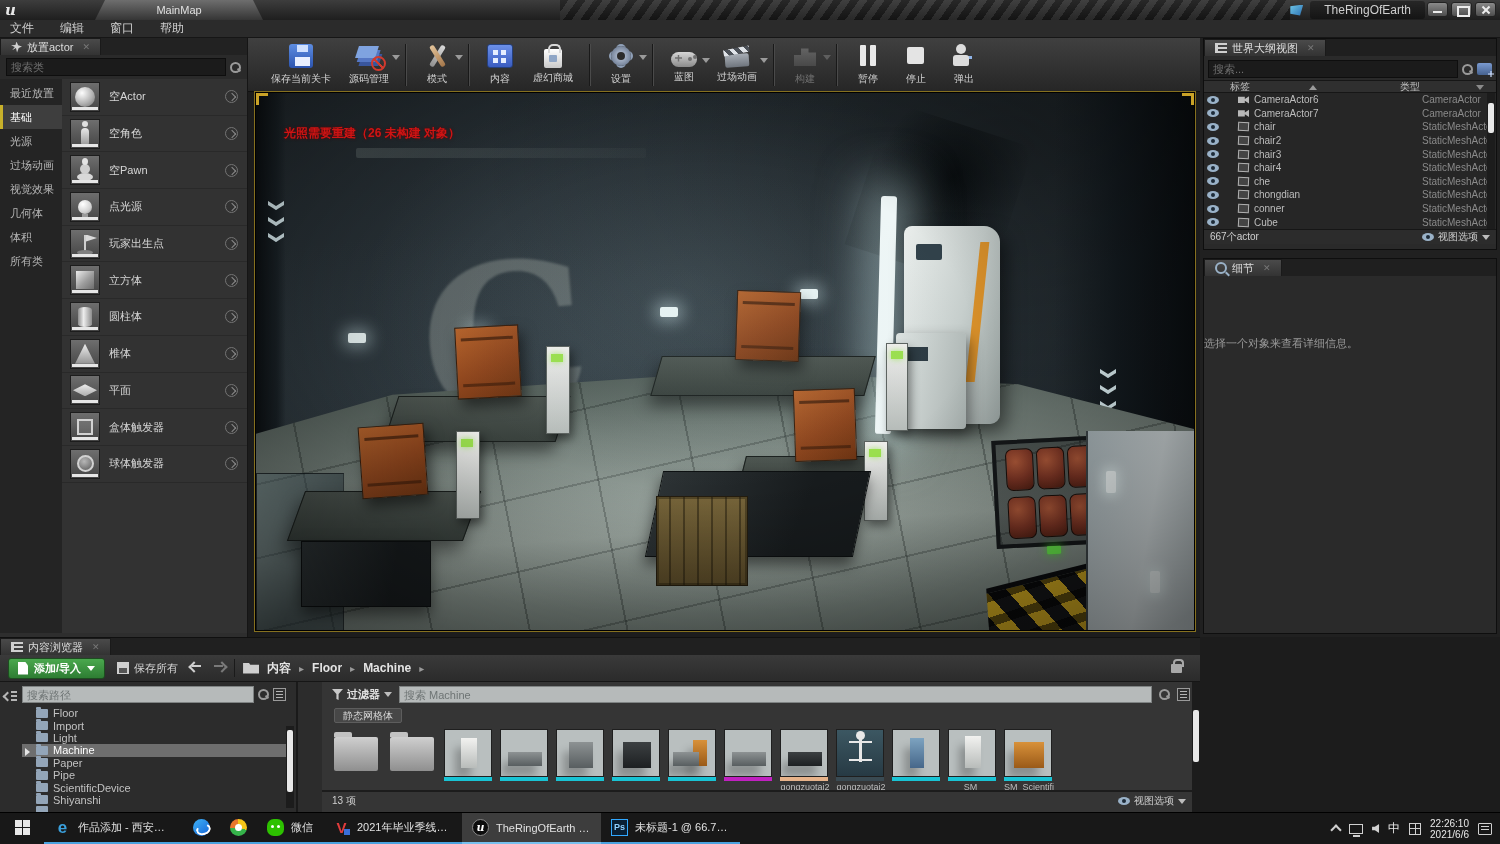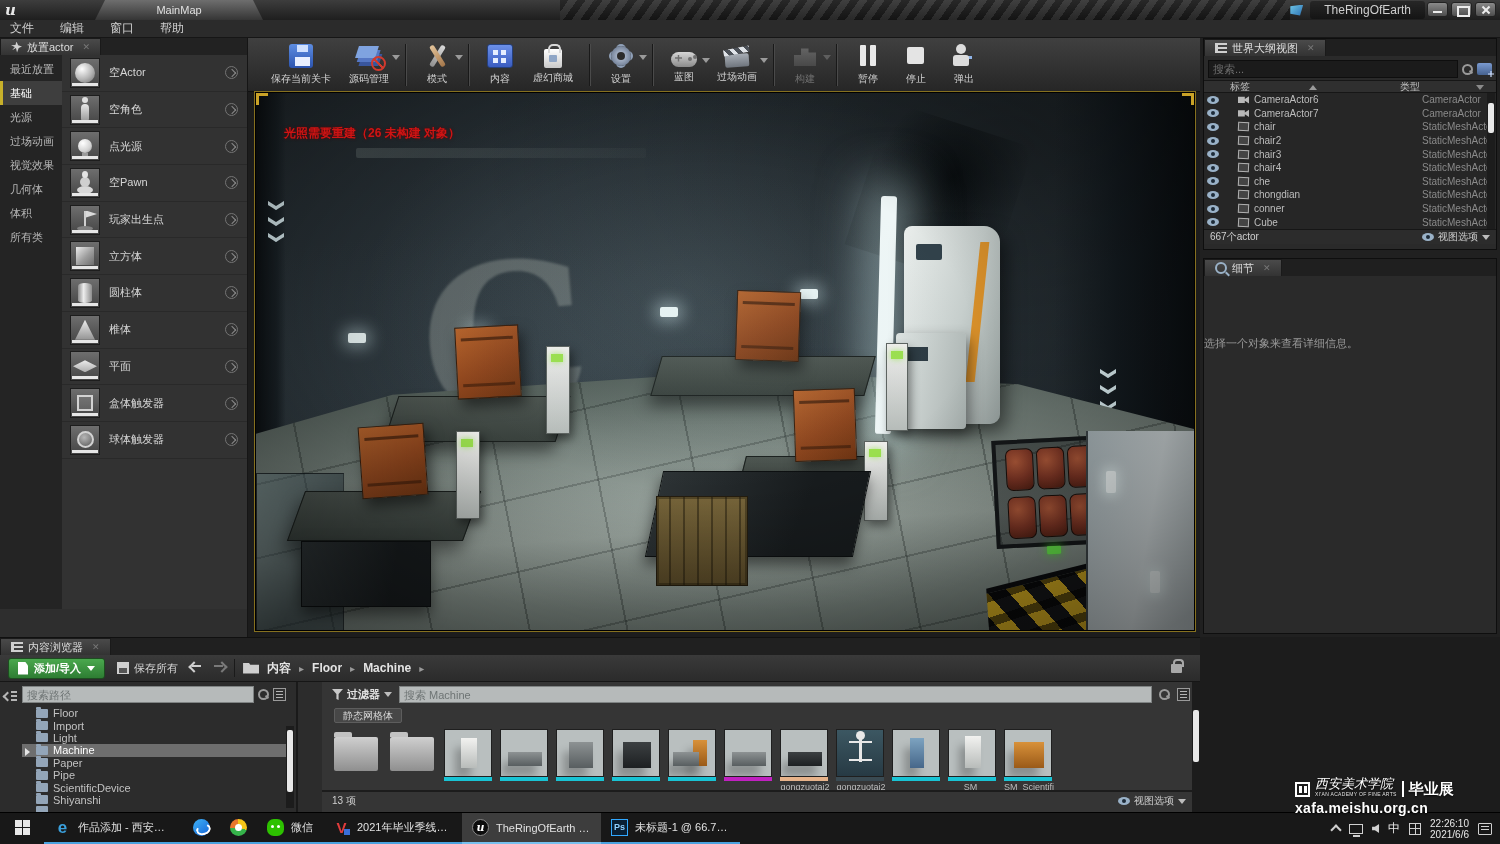--- a/index.html
+++ b/index.html
@@ -359,20 +359,24 @@
   </div>
 
   <div id="place" class="abs">
     <div class="tabrow">
       <div class="panel-tab">
         <span class="place-icon"></span>
         <span>放置actor</span>
         <span class="tab-close">✕</span>
       </div>
     </div>
+    <div class="searchrow">
+      <input class="search-dark" placeholder="搜索类" style="">
+      <span class="mag"></span>
+    </div>
     <div class="body">
       <div class="cats">
         <div class="cat">最近放置</div>
         <div class="cat sel">基础</div>
         <div class="cat">光源</div>
         <div class="cat">过场动画</div>
         <div class="cat">视觉效果</div>
         <div class="cat">几何体</div>
         <div class="cat">体积</div>
         <div class="cat">所有类</div>
@@ -387,30 +391,30 @@
           </div>
         <div class="pitem">
             <span class="pthumb">
               <i class="sh sh-person"></i>
             </span>
             <span class="lbl">空角色</span>
             <span class="grab"></span>
           </div>
         <div class="pitem">
             <span class="pthumb">
+              <i class="sh sh-pawn"></i>
+            </span>
+            <span class="lbl">空Pawn</span>
+            <span class="grab"></span>
+          </div>
+        <div class="pitem">
+            <span class="pthumb">
               <i class="sh sh-bulb"></i>
             </span>
             <span class="lbl">点光源</span>
-            <span class="grab"></span>
-          </div>
-        <div class="pitem">
-            <span class="pthumb">
-              <i class="sh sh-pawn"></i>
-            </span>
-            <span class="lbl">空Pawn</span>
             <span class="grab"></span>
           </div>
         <div class="pitem">
             <span class="pthumb">
               <i class="sh sh-flag"></i>
             </span>
             <span class="lbl">玩家出生点</span>
             <span class="grab"></span>
           </div>
         <div class="pitem">
@@ -887,32 +891,20 @@
             <span class="dd-caret"></span>
           </span>
         </div>
         <div class="sbtrack" style="right:0;top:0;bottom:0;">
             <span class="sbthumb" style="top:28px;height:52px;"></span>
           </div>
       </div>
     </div>
   </div>
 
-  <div id="watermark" class="abs">
-    <div class="row1">
-      <span class="wm-logo"></span>
-      <span class="wm-academy">
-        <div class="wm-cn">西安美术学院</div>
-        <div class="wm-en">XI'AN ACADEMY OF FINE ARTS</div>
-      </span>
-      <span class="wm-div"></span>
-      <span class="wm-expo">毕业展</span>
-    </div>
-    <div class="wm-url">xafa.meishu.org.cn</div>
-  </div>
 
   <div id="taskbar" class="abs">
     <div class="tb-item startbtn">
         <span class="winlogo">
           <i></i>
           <i></i>
           <i></i>
           <i></i>
         </span>
       </div>

